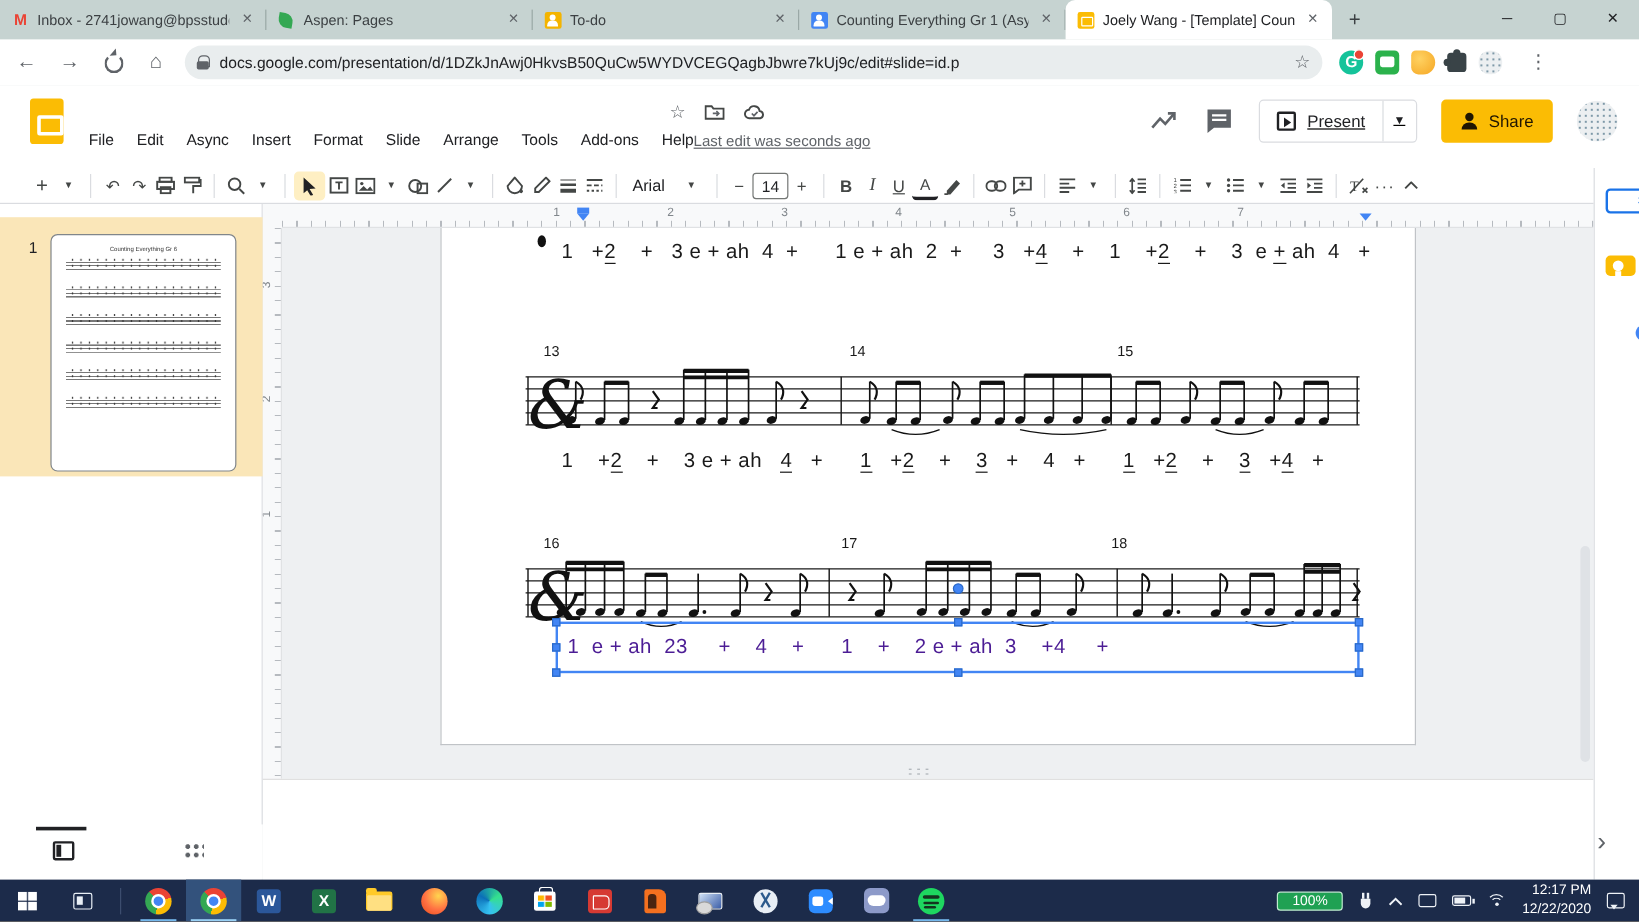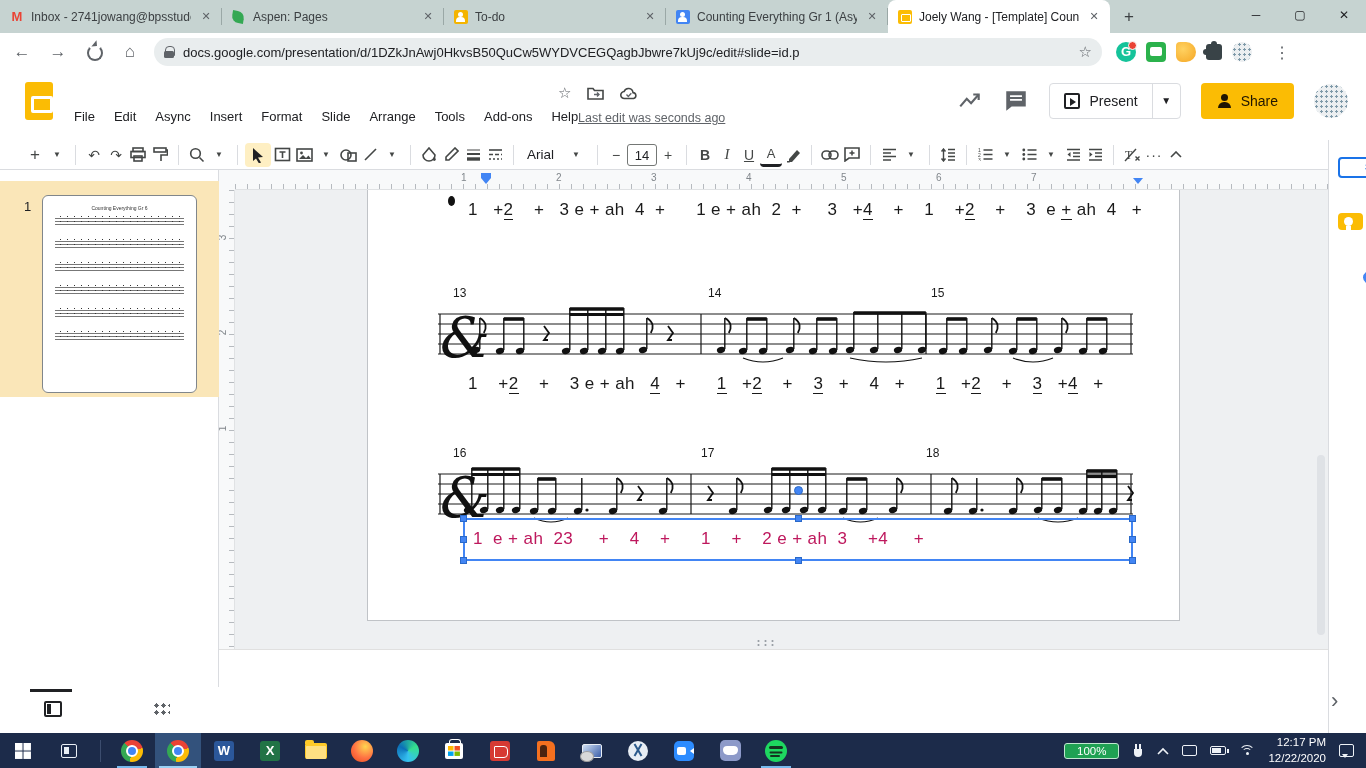--- a/index.html
+++ b/index.html
@@ -55,21 +55,21 @@
   .appheader { position:absolute; left:0; top:71px; width:1366px; height:69px; background:#fff; }
   .slides-logo { position:absolute; left:25px; top:11px; width:28px; height:38px; background:#fbbc04; border-radius:3px; }
   .slides-logo::after { content:""; position:absolute; left:6px; top:14px; width:16px; height:11px; border:3px solid #fff; border-radius:2px; }
   .doc-title { position:absolute; left:72px; top:11px; font-size:18px; color:#202124; }
   .title-icos { position:absolute; left:558px; top:13px; display:flex; gap:16px; color:#5f6368; font-size:15px; align-items:center; }
   .menubar { position:absolute; left:74px; top:38px; display:flex; gap:19px; font-size:13px; color:#202124; }
   .menubar span { cursor:default; }
   .last-edit { position:absolute; left:578px; top:40px; font-size:12.5px; color:#5f6368; text-decoration:underline; }
   .hdr-right { position:absolute; right:18px; top:12px; display:flex; align-items:center; gap:20px; }
   .hdr-ico { width:26px; height:26px; color:#5f6368; }
-  .present-btn { display:flex; align-items:center; height:36px; border:1px solid #dadce0; border-radius:4px; overflow:hidden; }
+  .present-btn { display:flex; align-items:center; height:36px; border:1px solid #dadce0; border-radius:4px; overflow:hidden;text-decoration:underline; }
   .present-main { display:flex; align-items:center; gap:9px; padding:0 14px; font-size:14px; color:#202124; height:100%; }
   .present-play { width:16px; height:16px; border:2px solid #202124; border-radius:2px; position:relative; }
   .present-play::after { content:""; position:absolute; left:4px; top:2.5px; border:4px solid transparent; border-left:6px solid #202124; }
   .present-caret { width:28px; text-align:center; border-left:1px solid #dadce0; color:#202124; font-size:10px; line-height:34px; height:100%; }
   .share-btn { display:flex; align-items:center; gap:8px; height:36px; padding:0 16px; background:#fbbc04; border-radius:4px; font-size:14px; color:#201602; font-weight:500; }
   .share-person { position:relative; width:16px; height:14px; }
   .share-person::before { content:""; position:absolute; left:4px; top:0; width:7px; height:7px; border-radius:50%; background:#201602; }
   .share-person::after { content:""; position:absolute; left:1px; top:8px; width:13px; height:6px; border-radius:6px 6px 0 0; background:#201602; }
   .hdr-avatar { width:34px; height:34px; }
   
@@ -112,21 +112,21 @@
   .indent-marker.flag::before { content:""; position:absolute; left:-5px; top:-11px; width:10px; height:5px; background:#4285f4; }
   
   .page { position:absolute; left:148px; top:20px; width:813px; height:431px; background:#fff; border:1px solid #c0c3c7; border-top:none; }
   .countline { position:absolute; font-size:17px; color:#1a1a1a; white-space:pre; letter-spacing:0.4px; }
   .countline .u { border-bottom:1.6px solid #1a1a1a; }
   .measure-num { position:absolute; font-size:12px; color:#1a1a1a; }
   .staffbox { position:absolute; width:695px; height:64px; }
   .clef-frag { position:absolute; width:7px; height:10px; background:#111; border-radius:50%; }
   
   .sel-box { position:absolute; left:95px; top:328px; width:670px; height:43px; border:2px solid #4285f4; }
-  .sel-text { position:absolute; left:8px; top:9px; font-size:17px; color:#be185d; white-space:pre; letter-spacing:0.4px; }
+  .sel-text { position:absolute; left:8px; top:9px; font-size:17px; color:#4c1d95; white-space:pre; letter-spacing:0.4px; }
   .handle { position:absolute; width:7px; height:7px; background:#4285f4; border:1px solid #2a69c9; }
   .rot-dot { position:absolute; width:9px; height:9px; border-radius:50%; background:#4285f4; border:1px solid #2a69c9; }
   .canvas-scroll { position:absolute; right:3px; top:285px; width:8px; height:180px; background:#dfe2e6; border-radius:4px; }
   .canvas-divider { position:absolute; left:219px; top:649px; width:1109px; height:1px; background:#e0e0e0; }
   .divider-dots { position:absolute; left:755px; top:639px; width:20px; height:7px; background-image:radial-gradient(#9aa0a6 1.2px, transparent 1.4px); background-size:7px 4px; }
   
   .notes { position:absolute; left:219px; top:650px; width:1109px; height:83px; background:#fff; }
   .notes-text { position:absolute; left:17px; top:10px; font-size:14px; color:#202124; }
   .explore-btn { position:absolute; right:44px; bottom:14px; width:44px; height:40px; background:#fff; border:1px solid #e8eaed; border-radius:8px; box-shadow:0 1px 2px rgba(0,0,0,.08); display:flex; align-items:center; justify-content:center; }
   .explore-badge { width:24px; height:24px; background:#616161; border-radius:5px; position:relative; display:flex; align-items:center; justify-content:center; }

